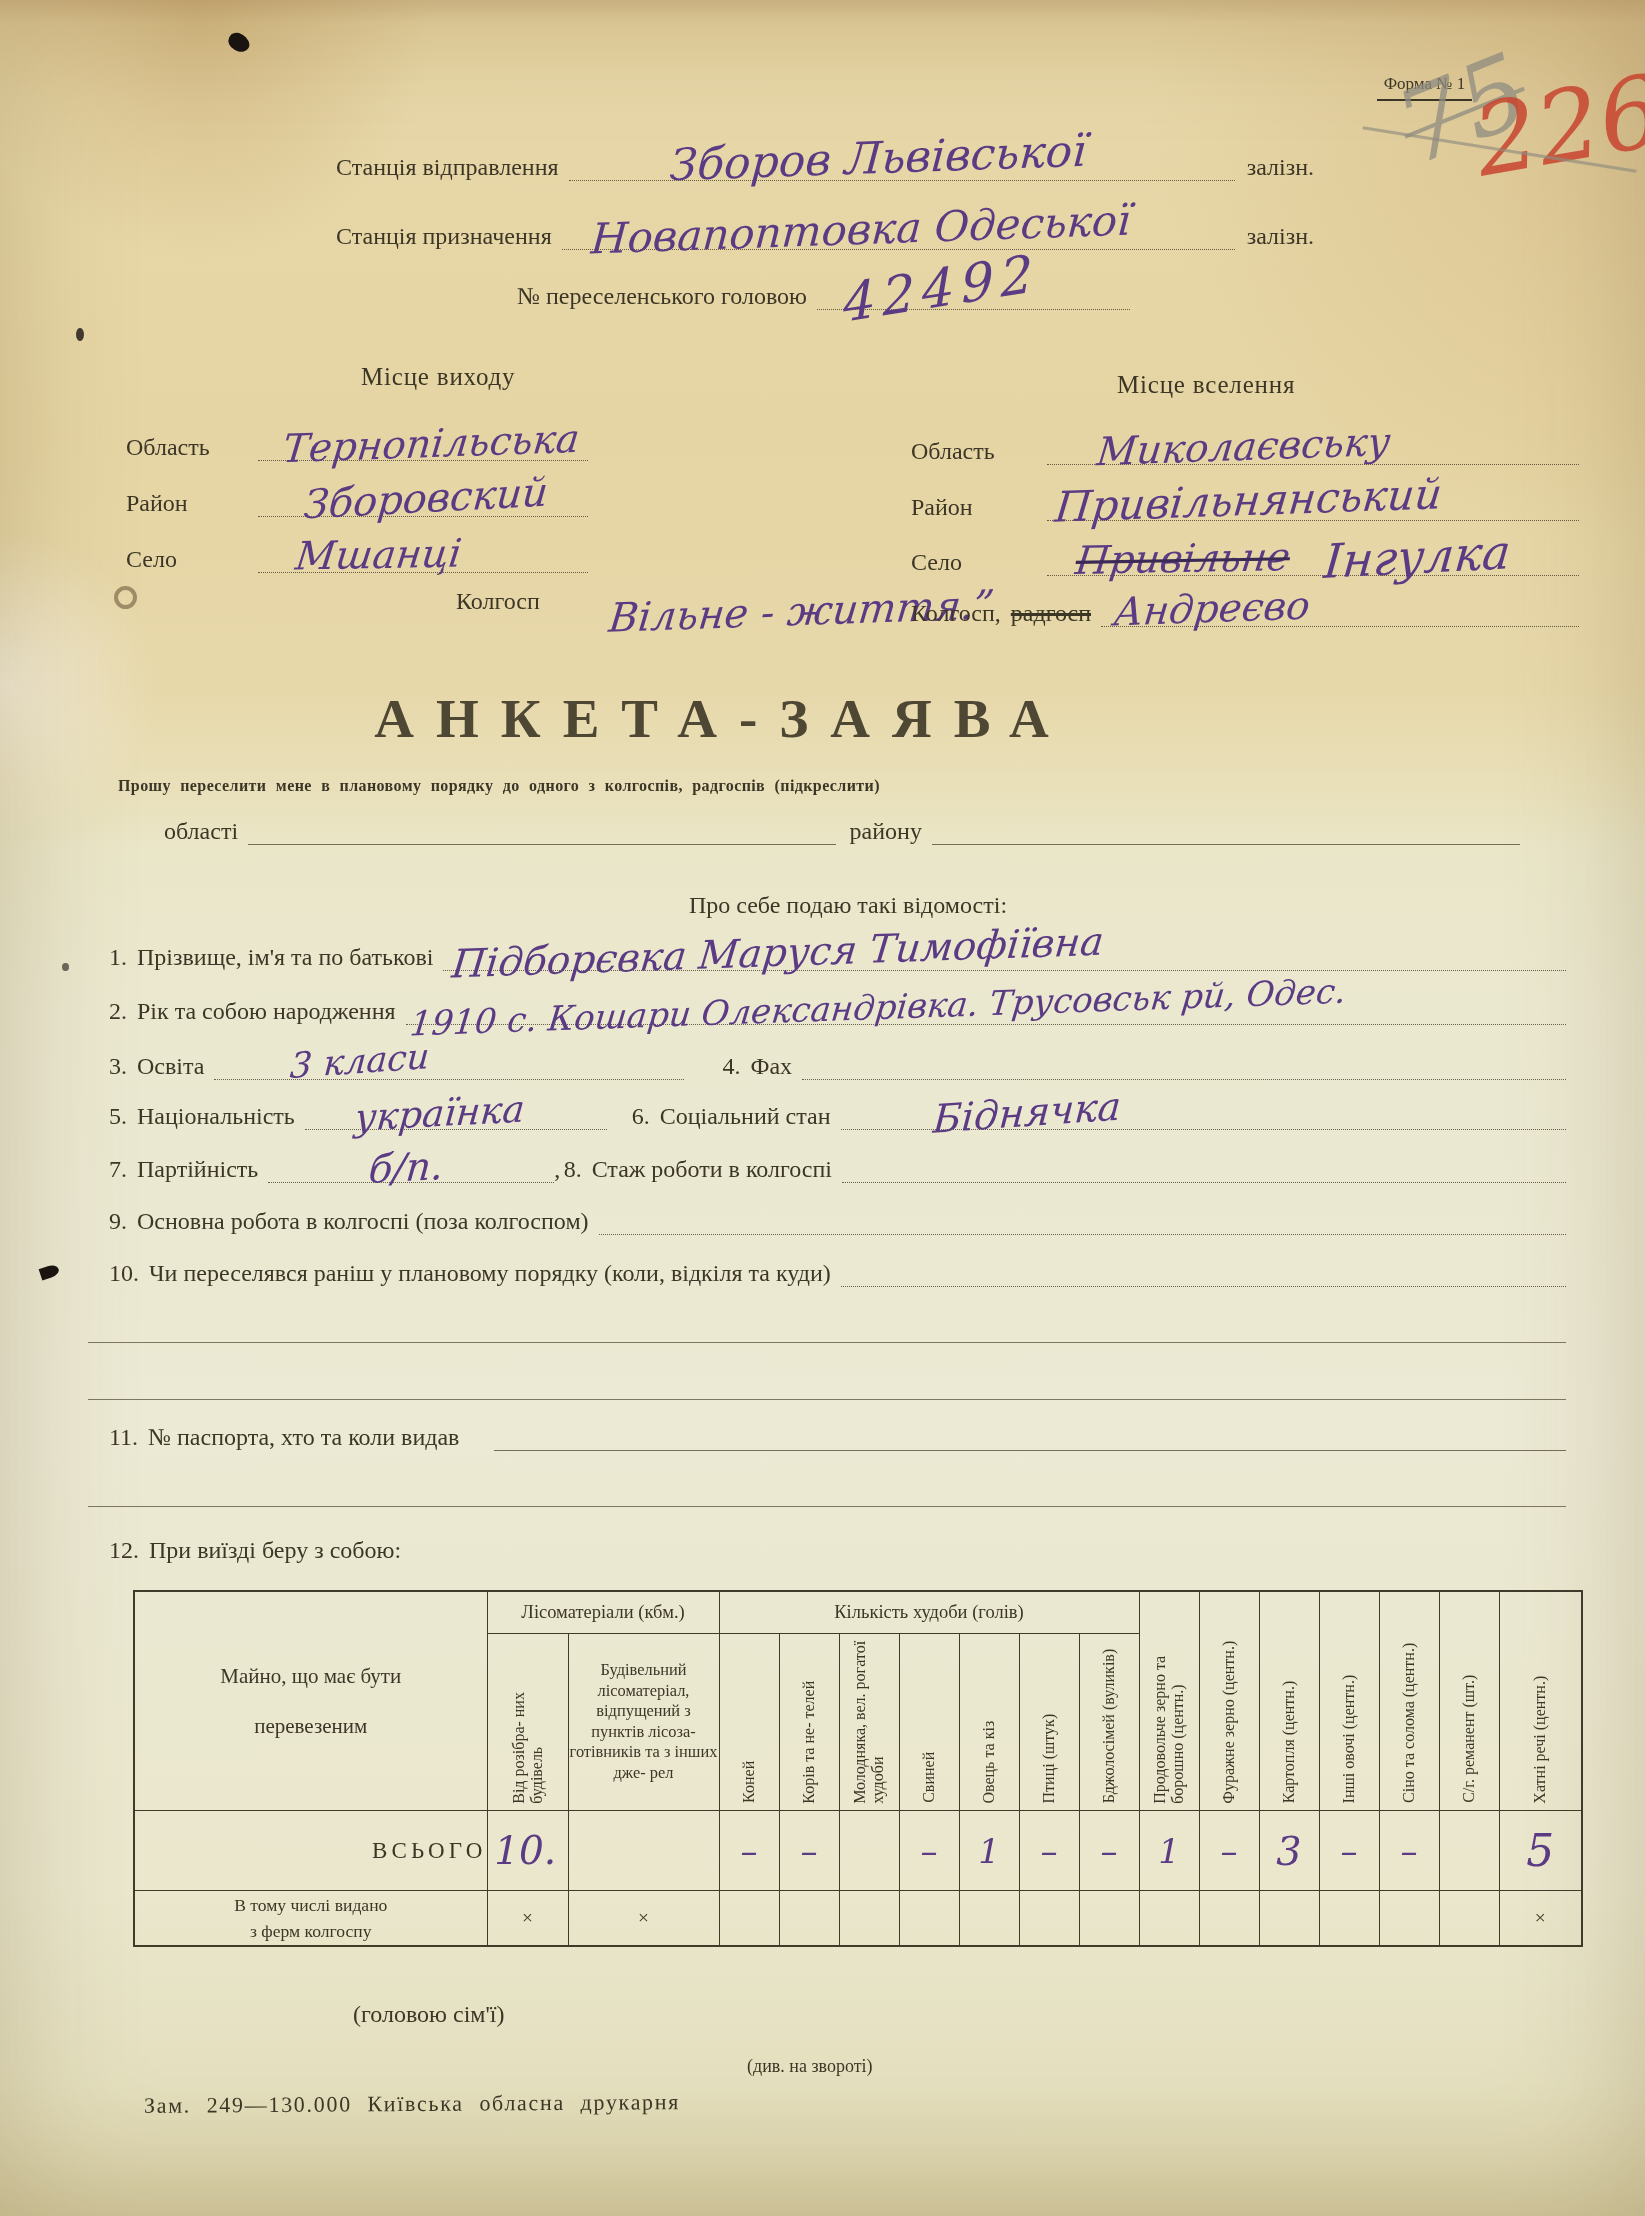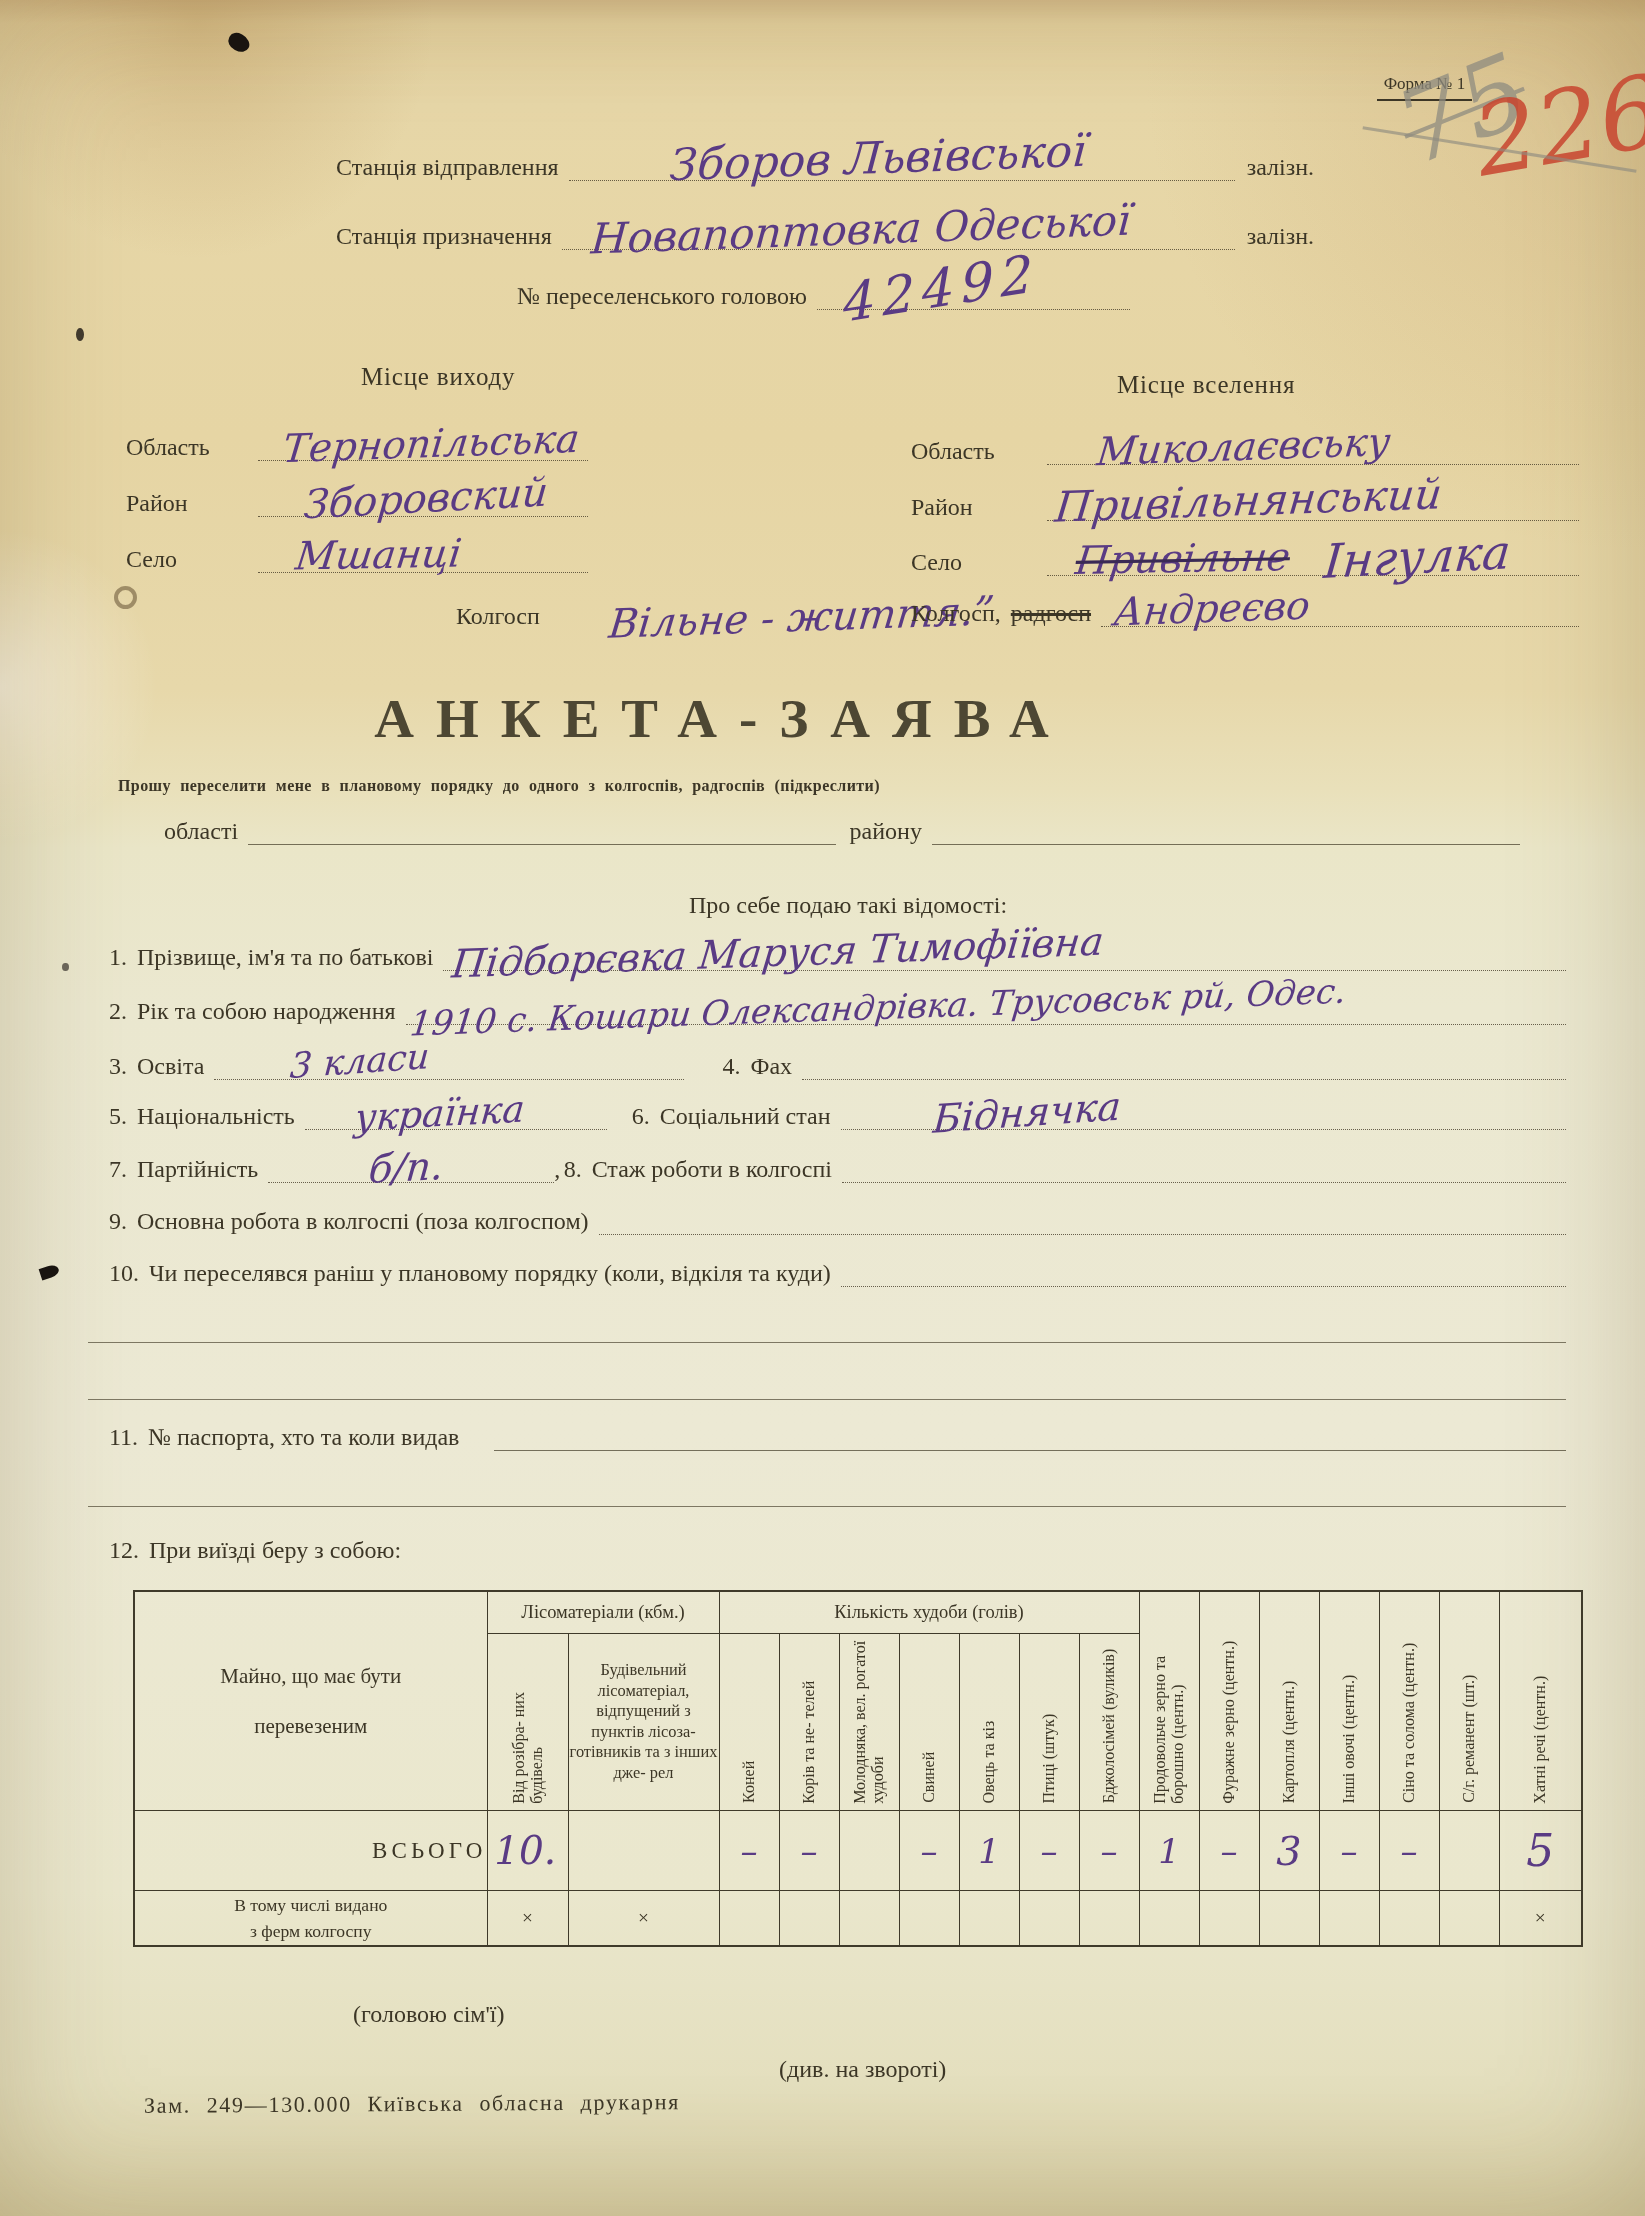--- a/index.html
+++ b/index.html
@@ -11,21 +11,21 @@
       radial-gradient(circle at 99% 3%, rgba(186,144,84,.28), rgba(186,144,84,0) 18%),
       radial-gradient(circle at 12% 1%, rgba(172,128,66,.30), rgba(172,128,66,0) 9%),
       linear-gradient(180deg,
         #d8bf8e 0px,#e5d2a0 23.5px,#e7d7a8 101px,#e6d5a4 437px,
         #e7d8aa 689px,#e9e0ba 789px,#eae6c8 848px,#ebe8d0 1008px,
         #ece9d4 1428px,#eae7cd 1890px,#e4dfbe 2083px,#d9d0a6 2216px);
     box-shadow:inset 0 0 134px rgba(110,85,40,.28);
   }
   .pr{position:absolute;}
   .row{position:absolute;display:flex;align-items:flex-end;}
-  .lbl{white-space:nowrap;padding-right:10px;margin-top:15px;}
+  .lbl{white-space:nowrap;padding-right:10px;}
   .fill{flex:1;border-bottom:1.7px dotted rgba(66,58,38,.78);position:relative;height:6.7px;}
   .fill.solid{border-bottom:1.7px solid rgba(66,58,38,.7);}
   .sfx{white-space:nowrap;padding-left:11.8px;}
   .hw{
     position:absolute;font-family:"DejaVu Serif",serif;font-style:italic;
     color:#5a3b84;white-space:nowrap;line-height:1;pointer-events:none;
   }
   .struck{text-decoration:line-through;text-decoration-thickness:3.4px;text-decoration-color:#3b2a55;}
   .fs29{font-size:24px;}
   .heading{font-size:25px;letter-spacing:0.8px;}
@@ -44,21 +44,21 @@
   .vert{
     display:inline-block;writing-mode:vertical-rl;transform:rotate(180deg);
     font-size:16px;line-height:1.12;max-height:166px;padding:3.4px 0;text-align:left;
   }
   .bigcolhead{font-size:16.4px;line-height:1.25;text-align:center;vertical-align:middle;padding:3.4px 2.5px;}
   .totlbl{font-size:23px;letter-spacing:4.2px;text-align:right;padding-right:46px;vertical-align:middle;}
   .hwcell{font-family:"DejaVu Serif",serif;font-style:italic;color:#5a3b84;font-size:34px;text-align:center;vertical-align:middle;}
   .farmlbl{font-size:17.6px;text-align:center;vertical-align:middle;white-space:pre-line;line-height:1.5;}
   .xcell{font-size:19.3px;text-align:center;vertical-align:middle;color:#3c3626;}
   .speck{position:absolute;background:#191410;}
-  .note{font-size:24px;margin-left:32px;}
+  .note{font-size:18px;}
 </style>
 </head>
 <body>
 
 <div class="page">
 
   <div class="speck" style="left:228px;top:34px;width:22px;height:17px;border-radius:45% 55% 50% 50%;transform:rotate(28deg);"></div>
   <div class="speck" style="left:76px;top:328px;width:7.6px;height:13.4px;border-radius:50%;opacity:.8;"></div>
   <div style="position:absolute;left:114px;top:586px;width:15px;height:15px;border:4.2px solid rgba(70,50,25,.45);border-radius:50%;"></div>
   <div class="speck" style="left:40px;top:1266px;width:18.5px;height:11.8px;border-radius:0 60% 60% 0;transform:rotate(-18deg);"></div>

